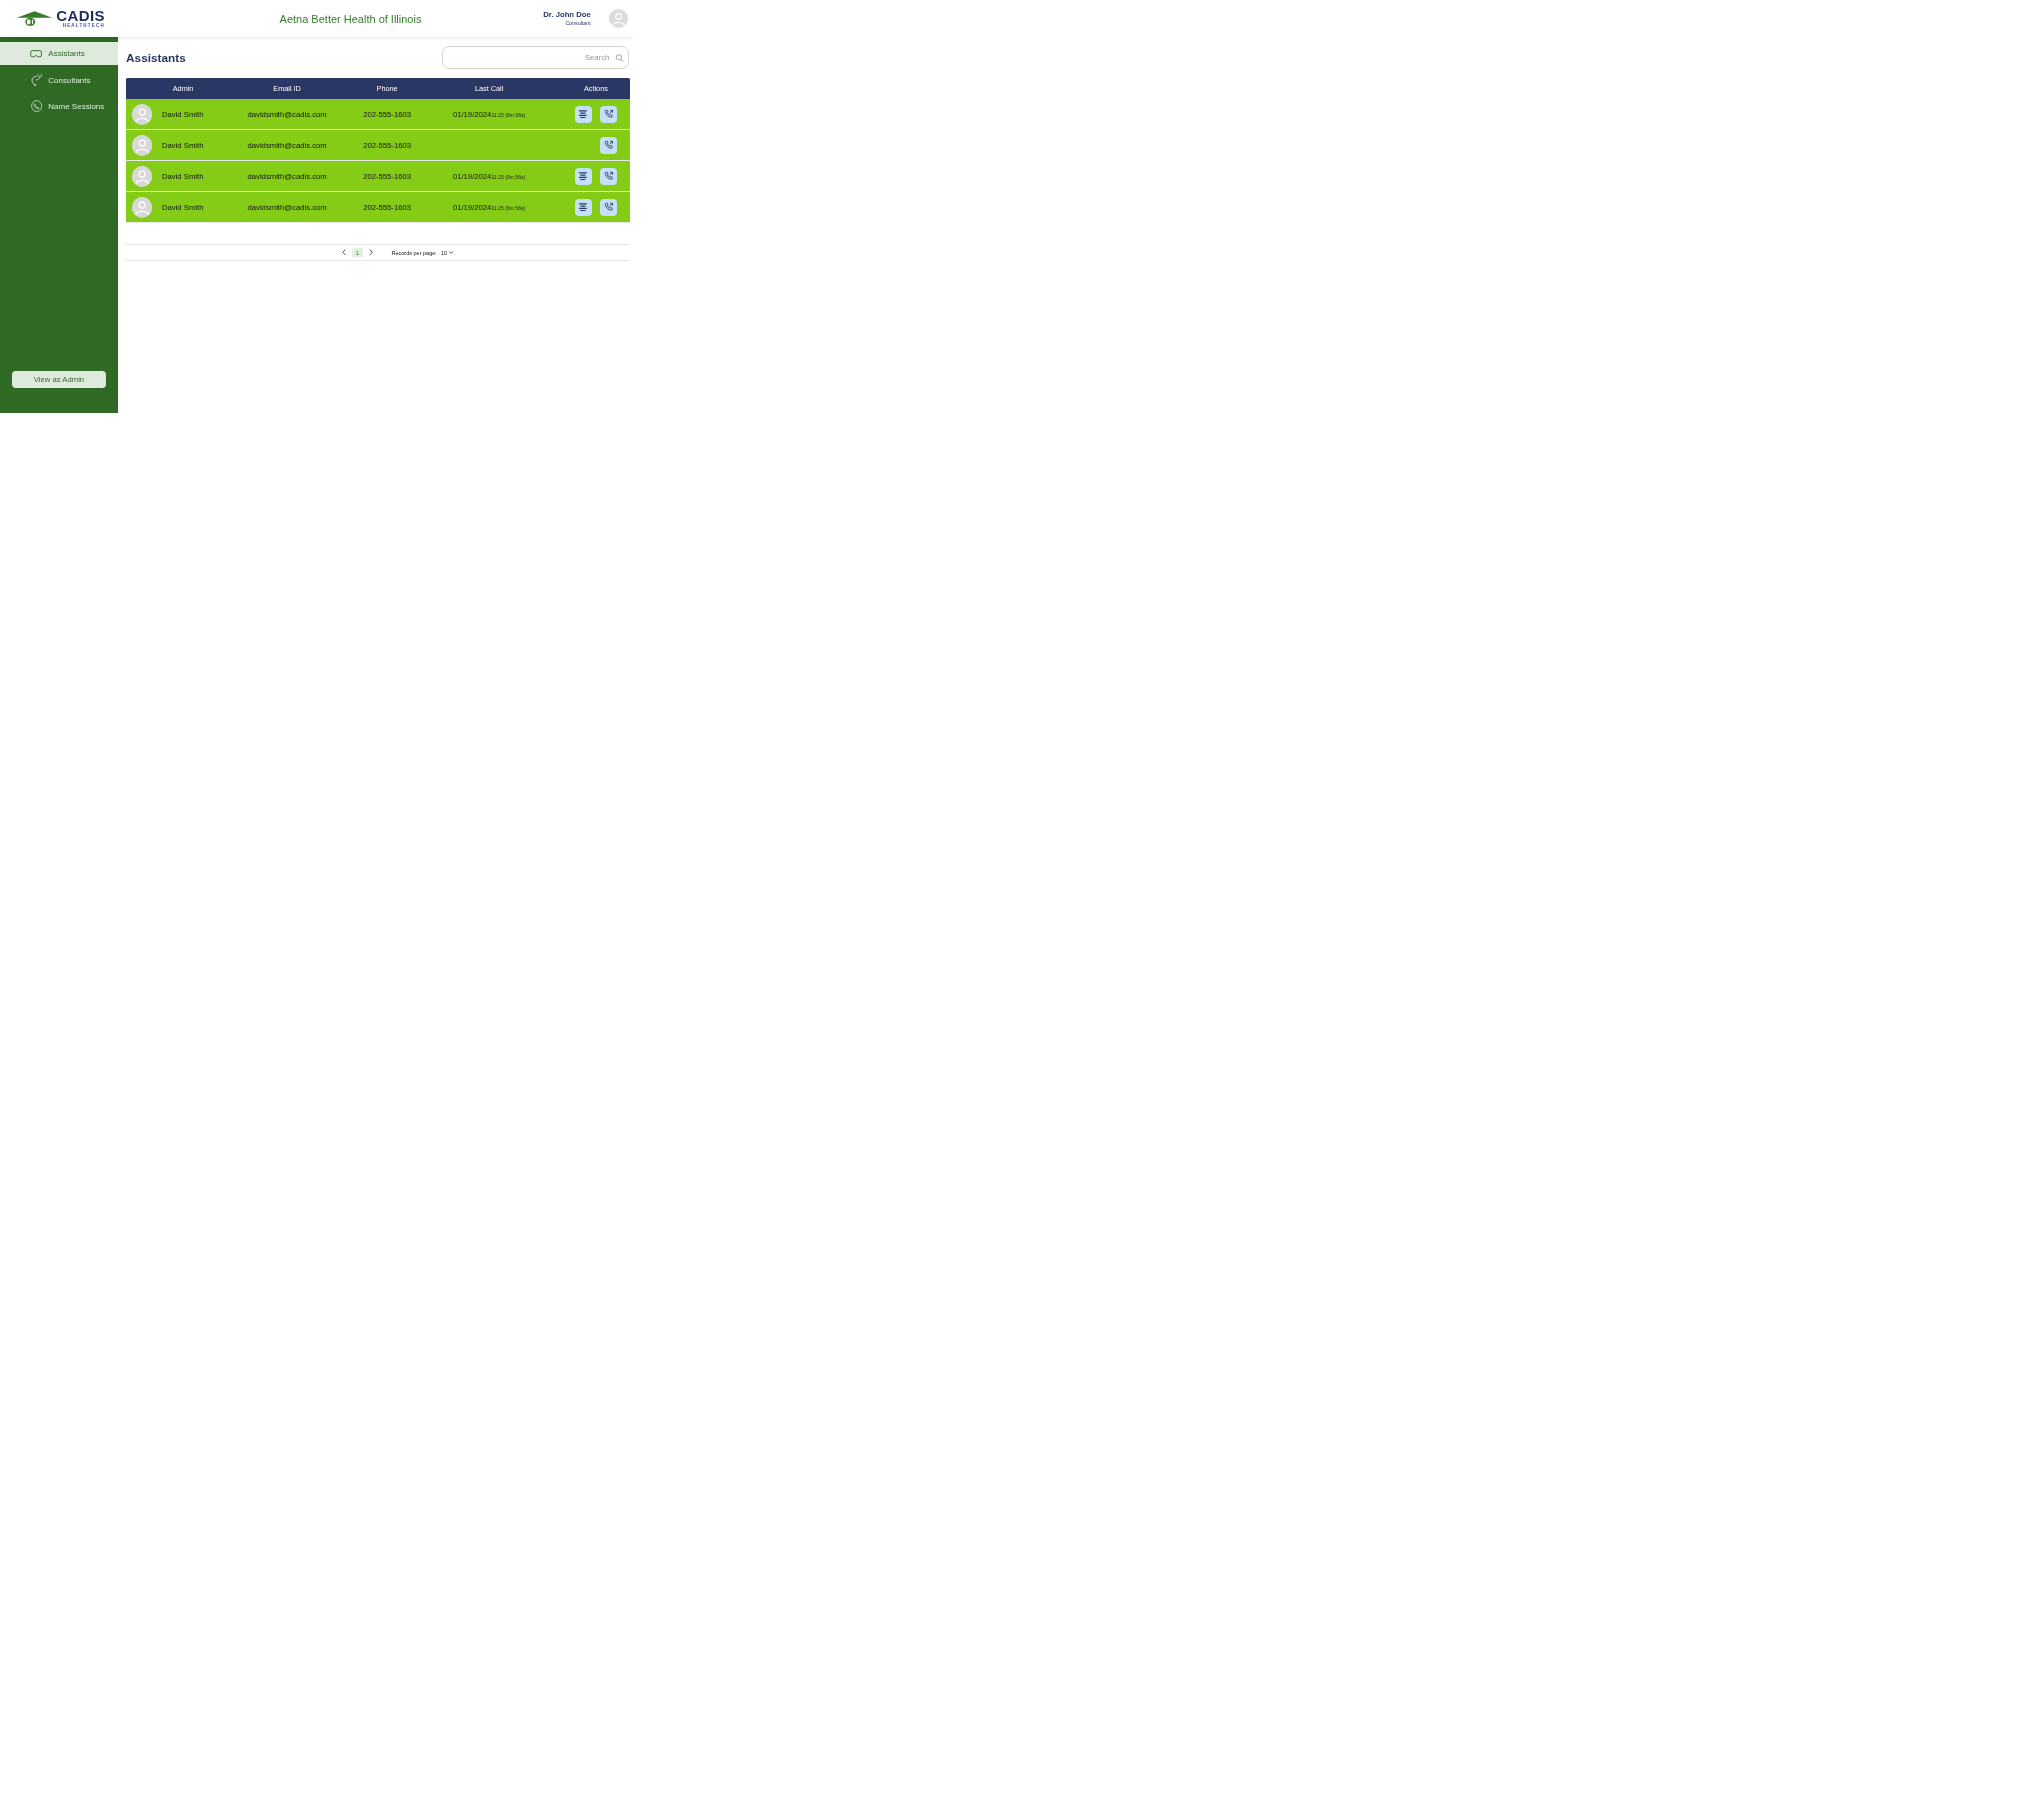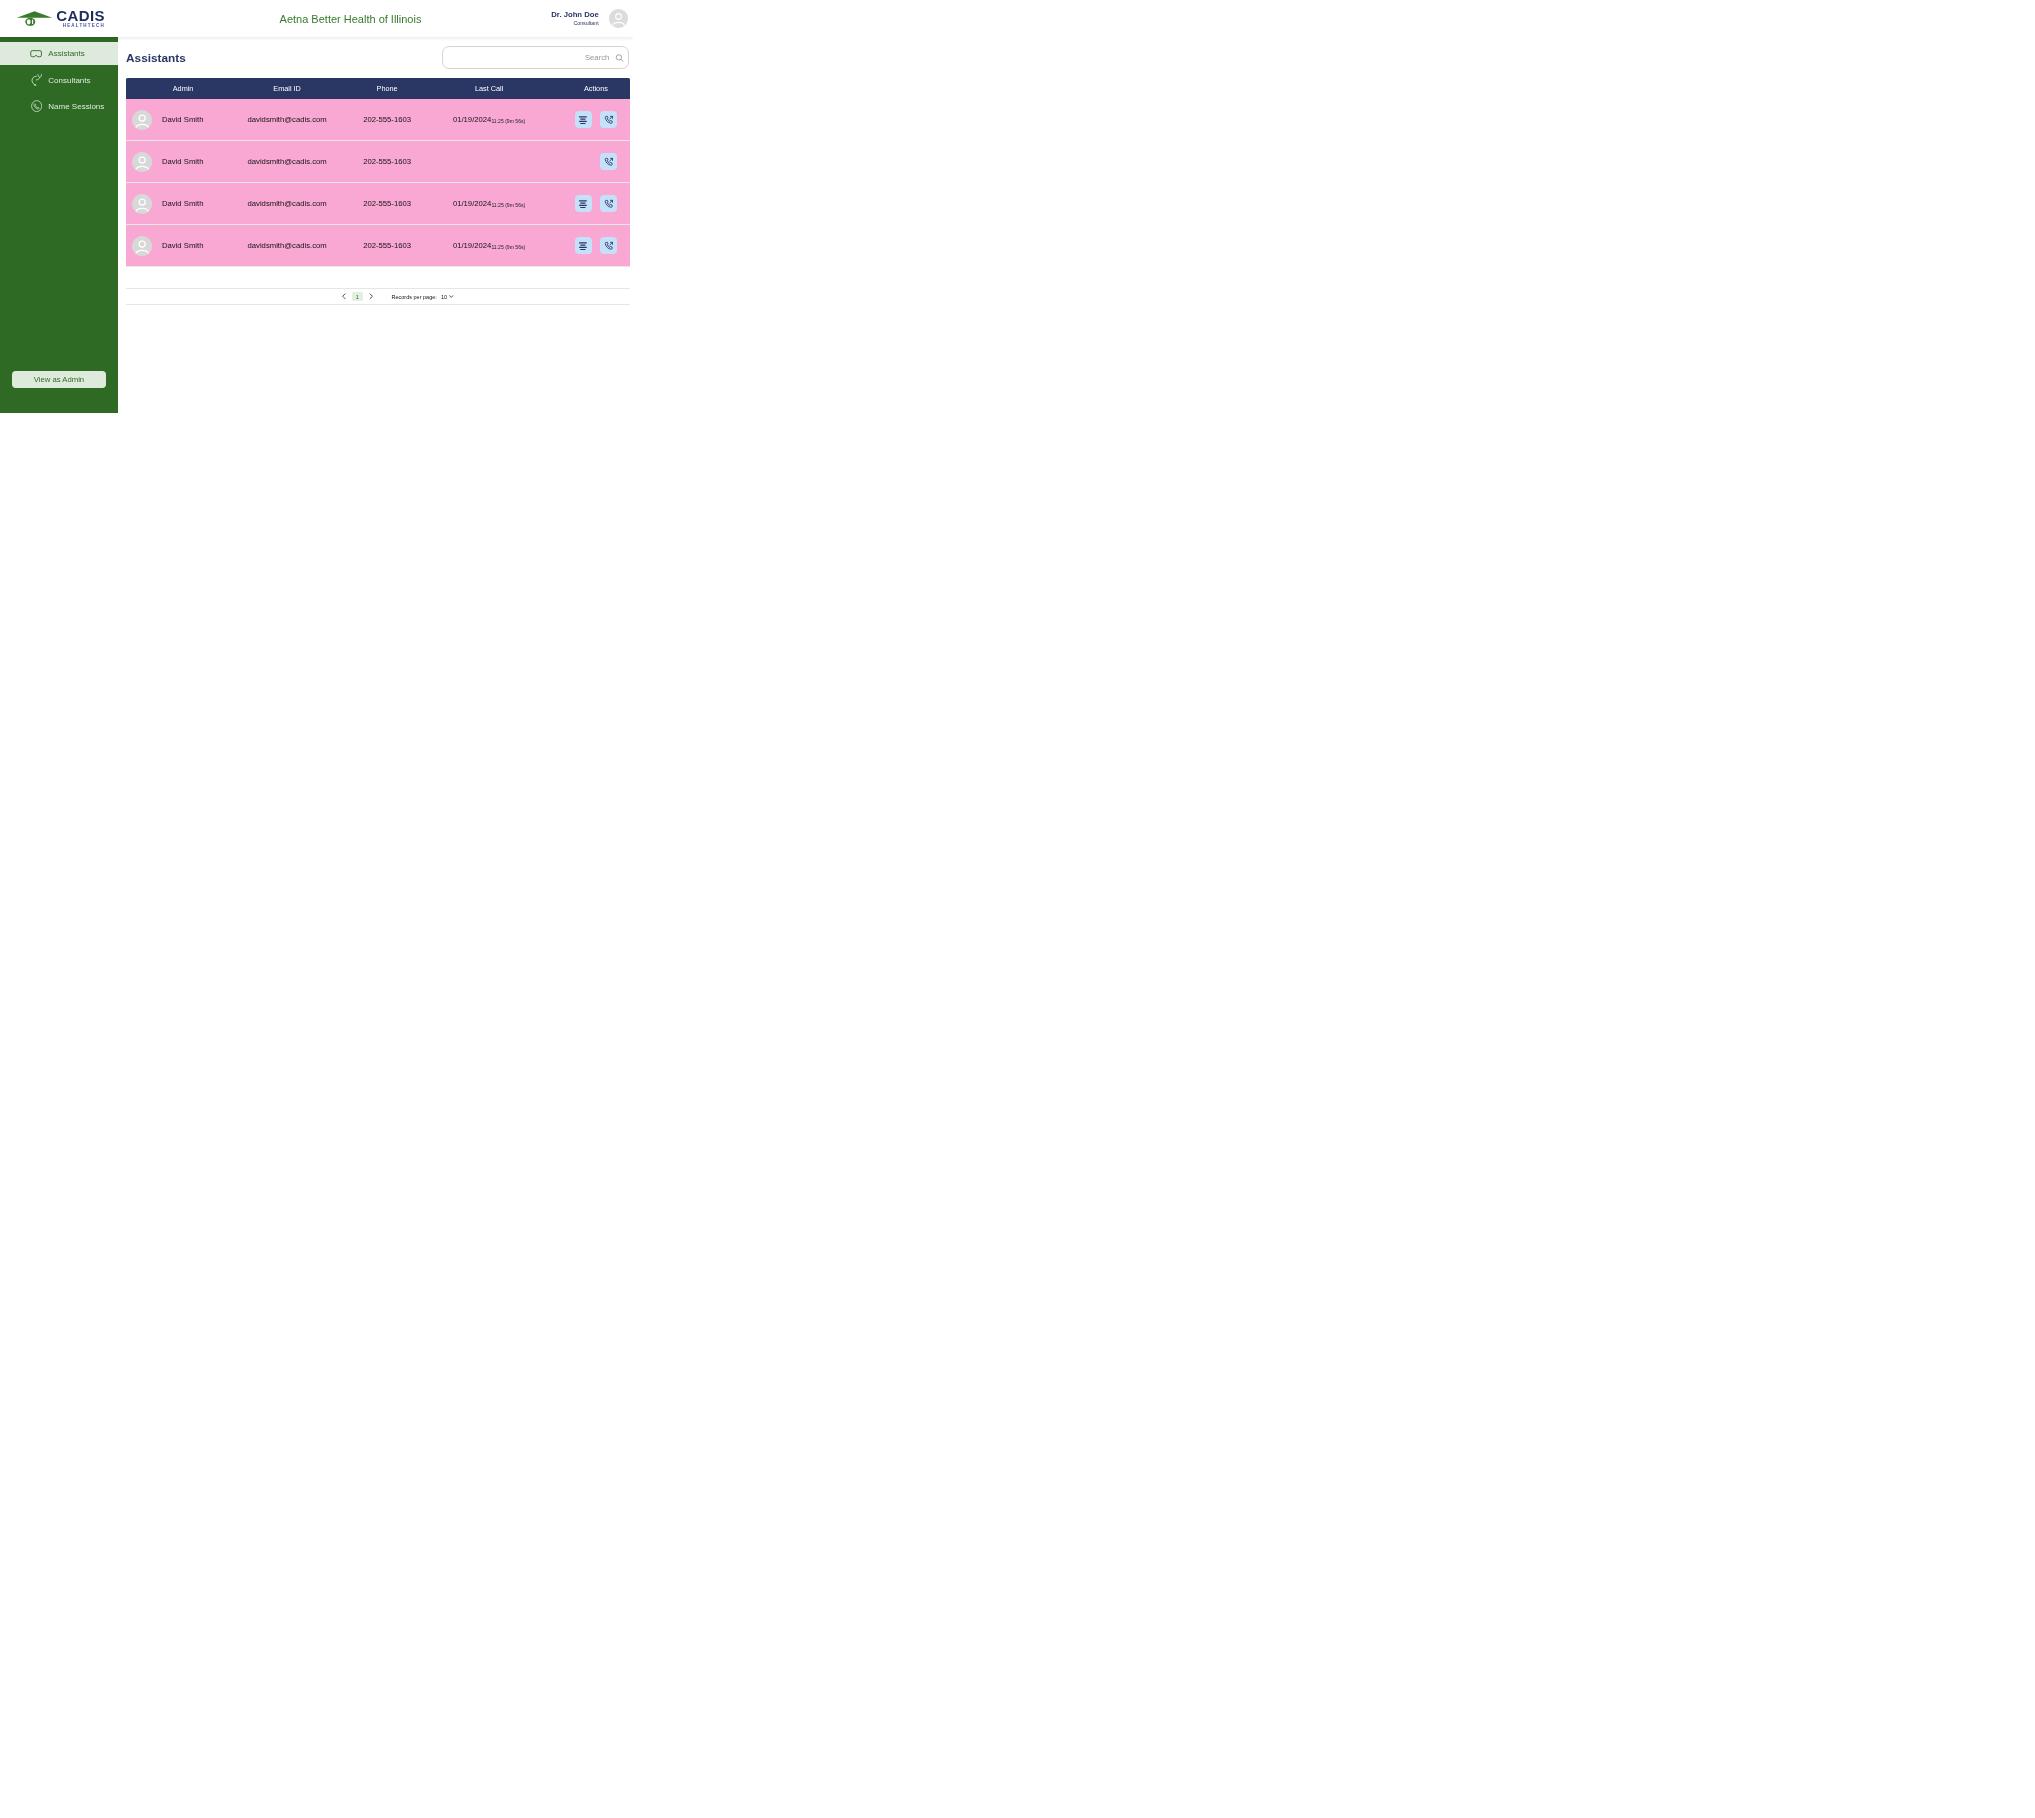--- a/index.html
+++ b/index.html
@@ -13,21 +13,21 @@
     box-shadow:0 1.2px 3.7px rgba(0,0,0,.10);
   }
   .brand { display:flex; align-items:center; padding-left:15.5px; gap:3.7px; }
   .brand-text { display:flex; flex-direction:column; align-items:flex-end; }
   .brand-name { font-size:15px; font-weight:700; color:#1E2D5C; letter-spacing:0.4px; line-height:1; }
   .brand-tag { font-size:4.5px; font-weight:700; color:#4053A0; letter-spacing:1.2px; line-height:1; margin-top:1.2px; }
   .header-title {
     position:absolute; left:calc(50% + 34px); top:50%; transform:translate(-50%,-50%);
     font-size:11px; font-weight:500; color:#377B2B; white-space:nowrap;
   }
-  .user { position:absolute; right:5.3px; top:0; height:37px; display:flex; align-items:center; gap:10px; }
+  .user { position:absolute; right:5.3px; top:0; height:37px; display:flex; align-items:center; gap:18px; }
   .user-text { display:flex; flex-direction:column; align-items:flex-end; }
   .user-name { font-size:7.7px; font-weight:700; color:#2A3663; line-height:1.2; }
   .user-role { font-size:5.3px; color:#2A3663; line-height:1.2; margin-top:0.8px; }
   .avatar-hdr { width:19px; height:19px; border-radius:50%; background:#DCDCDC; overflow:hidden; flex:none; }
 
   
   .sidebar {
     position:absolute; top:37px; left:0; width:118px; height:376px; background:#2E6A24;
     display:flex; flex-direction:column;
   }
@@ -59,21 +59,21 @@
   .search-icon { position:absolute; right:5.7px; top:50%; transform:translateY(-50%); pointer-events:none; display:flex; }
 
   
   .table-card { margin:9.4px 3.7px 0 8.1px; width:504px; }
   .tgrid { display:grid; grid-template-columns:114px 94px 106px 98px 1fr; align-items:center; }
   .thead {
     background:#2A3663; height:21px; border-radius:1.6px 1.6px 0 0;
   }
   .th { color:#fff; font-size:7.3px; font-weight:400; text-align:center; }
   .th:last-child, .cell-actions { padding-left:23.6px; }
-  .trow { height:42px; border-bottom:0.4px solid #E8E8E8; background:#f9a8d4; }
+  .trow { height:31px; border-bottom:0.4px solid #E8E8E8; background:#84cc16; }
   .cell { font-size:7.7px; color:#141414; text-align:center; }
   .cell-name { display:flex; align-items:center; text-align:left; padding-left:5.7px; gap:9.8px; }
   .avatar-row { width:20.4px; height:20.4px; border-radius:50%; background:#D8D8D8; overflow:hidden; flex:none; }
   .cell-last { display:flex; flex-direction:row; align-items:center; justify-content:center; }
   .lc-date { font-size:7.7px; color:#141414; }
   .lc-time { font-size:5.1px; color:#222; margin-top:1.6px; }
   .cell-actions { display:flex; align-items:center; justify-content:center; gap:8.1px; }
   .act-btn {
     width:17px; height:17px; border:none; border-radius:4.1px; background:#C5E1FA;
     display:flex; align-items:center; justify-content:center; cursor:pointer; flex:none; padding:0;

